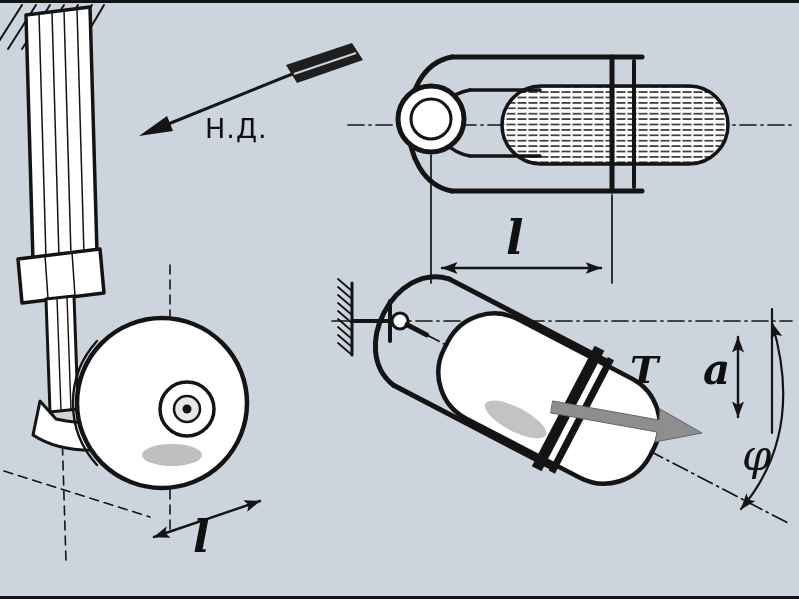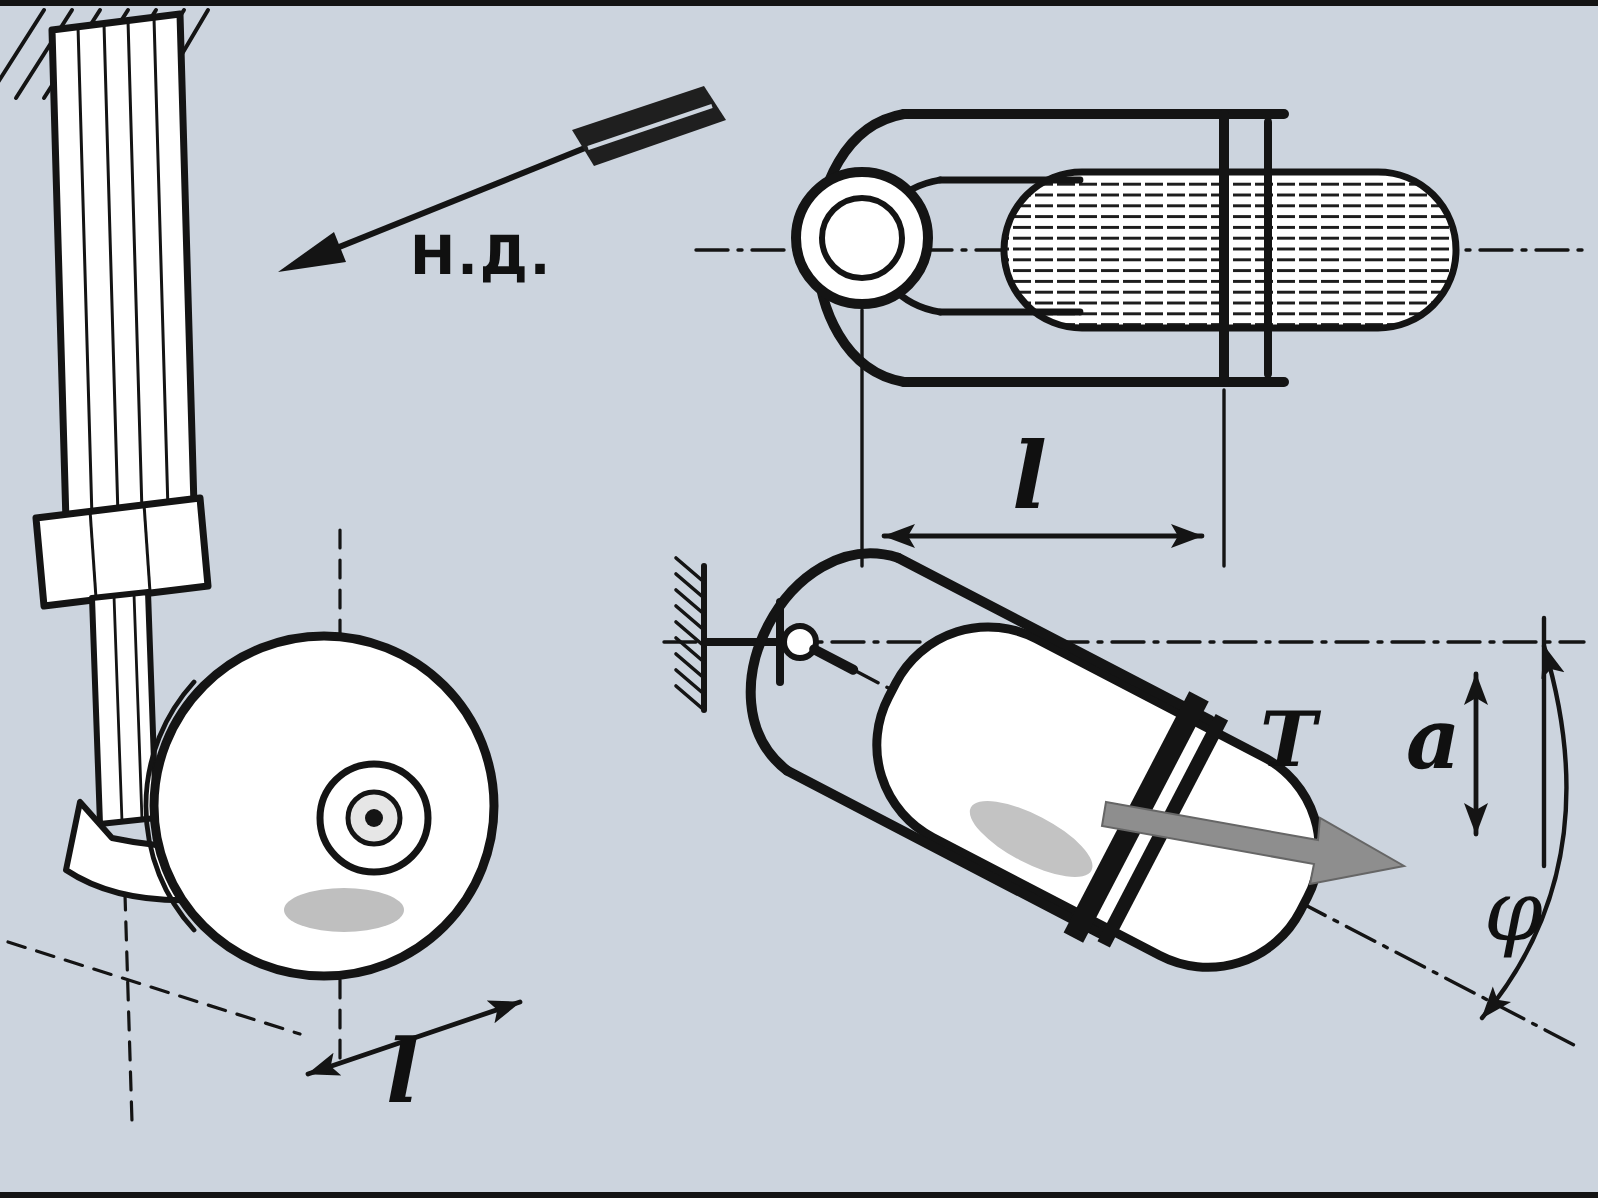--- a/index.html
+++ b/index.html
@@ -19,21 +19,21 @@
     color:#101010;
     font-family:"DejaVu Serif", serif;
     font-style:italic;
     line-height:1;
     user-select:none;
     white-space:nowrap;
   }
   .lbl.sans{
     font-family:"DejaVu Sans", sans-serif;
     font-style:normal;
-    font-weight:bold;
+    font-weight:normal;
     letter-spacing:1px;
   }
   .lbl.bold{font-weight:bold;}
 </style>
 </head>
 <body>
 
 <div id="app">
 
   <svg id="drawing" viewBox="0 0 799 593">

